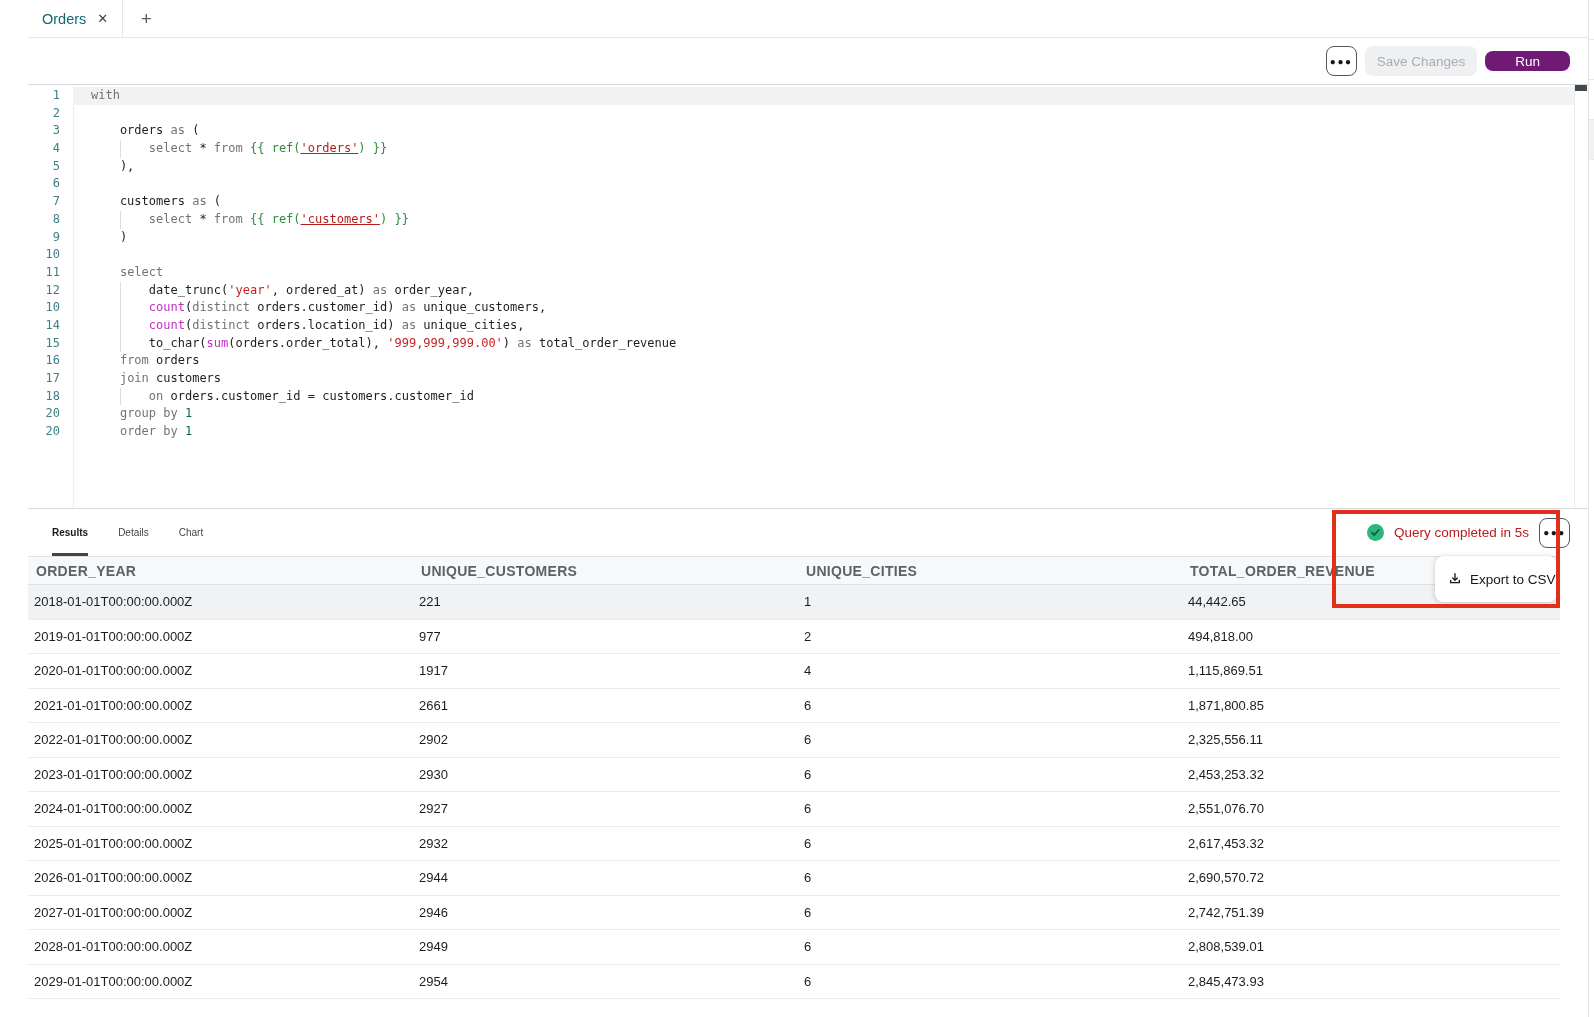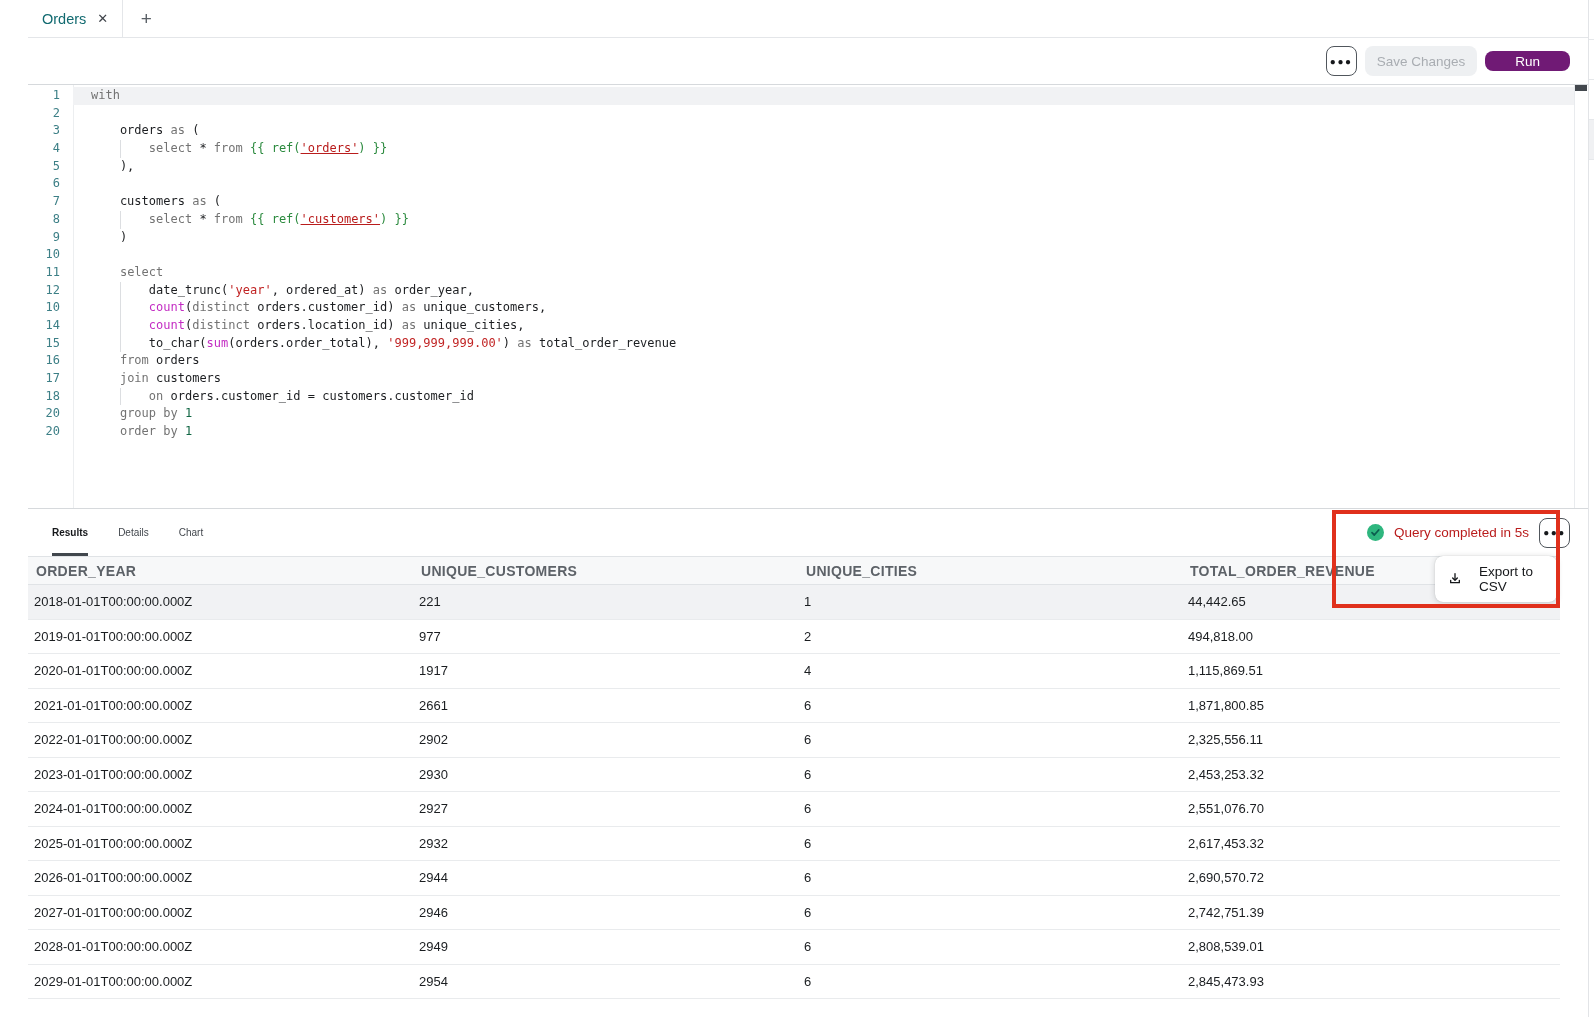--- a/index.html
+++ b/index.html
@@ -63,21 +63,21 @@
   .th { padding-left:8px; font-size:14px; font-weight:700; color:#5d6268; letter-spacing:.3px; }
   .trow { width:1532px; height:34.5px; display:grid;
           grid-template-columns:385px 385px 384px 378px; align-items:center;
           border-bottom:1px solid #e9ebed; }
   .trow.hl { background:#f1f2f4; }
   .td { padding-left:6px; font-size:13px; color:#1a1d20; }
 
   
   .export-menu { position:absolute; left:1435px; top:556px; width:122px; height:46px;
                  background:#fff; border-radius:8px; z-index:30; display:flex; align-items:center;
-                 gap:16px; padding-left:12px; cursor:pointer;
+                 gap:7px; padding-left:12px; cursor:pointer;
                  box-shadow:0 1px 6px rgba(27,31,36,.18), 0 0 1px rgba(27,31,36,.25); }
   .export-menu span { font-size:13.5px; color:#16181b; }
   .annotation { position:absolute; left:1332px; top:510px; width:228px; height:98px;
                 border:4px solid #e0301c; z-index:40; pointer-events:none; }
 
   
   .rightbar { width:33px; min-width:33px; }
   .sb-item { height:40px; border-bottom:1px solid #e6e8eb; display:flex;
              align-items:center; justify-content:center; cursor:pointer; }
   .sb-item.active { background:#f0f1f3; }

